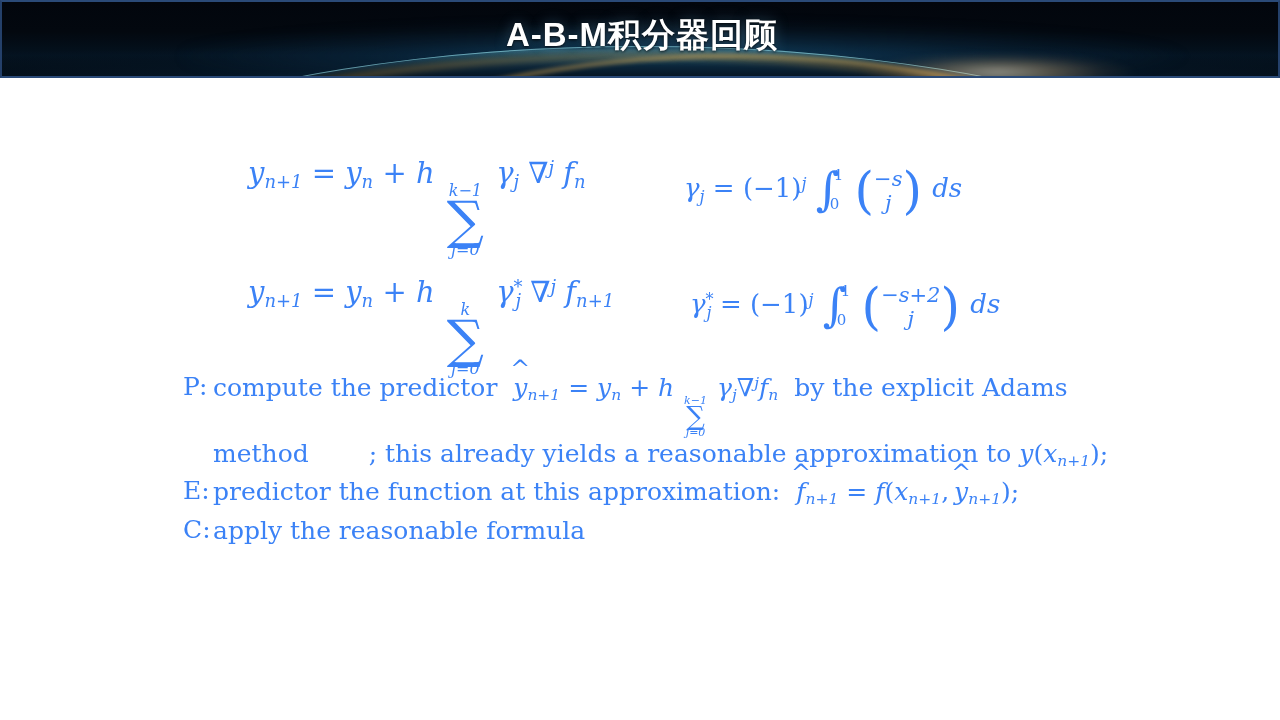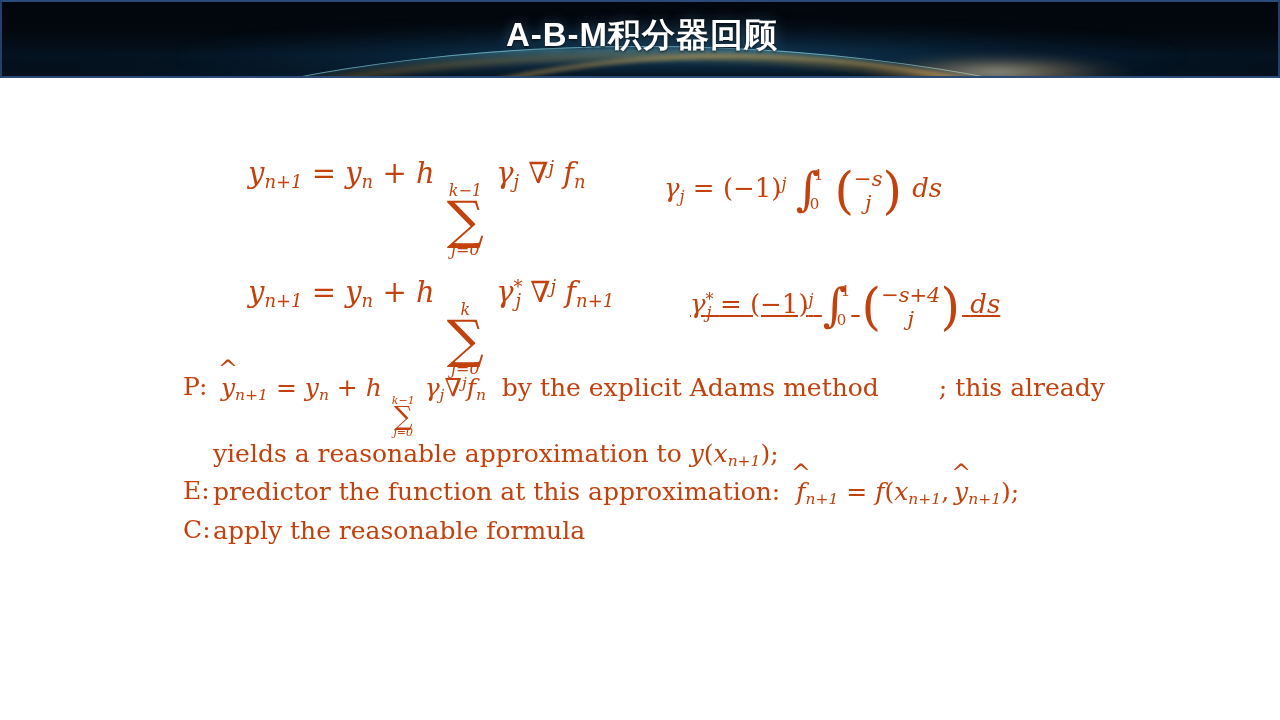--- a/index.html
+++ b/index.html
@@ -113,21 +113,21 @@
     font-weight:bold;
     font-size:33px;
     letter-spacing:1px;
     text-shadow:0 1px 3px rgba(0,0,0,.75), 0 0 14px rgba(120,190,230,.35);
     white-space:nowrap;
   }
 
   
   .content{
     position:absolute;left:0;top:78px;width:1048px;height:642px;
-    color:#c2410c;
+    color:#3b82f6;
   }
 
   
   .math{ font-family:"DejaVu Serif", serif; font-style:italic; }
   .mi{ font-style:italic; }
   .mo{ font-style:normal; }
   sub,sup{ font-size:.62em; font-style:italic; line-height:0; }
   sub{ vertical-align:-.28em; }
   sup{ vertical-align:.52em; }
 
@@ -165,23 +165,23 @@
   .smallsum{
     display:inline-flex;flex-direction:column;align-items:center;
     vertical-align:-.30em;margin:0 2px;font-style:normal;
   }
   .smallsum .lim{ font-size:11px;font-style:italic;line-height:1; }
   .smallsum .sym{ font-size:26px;line-height:.82;font-family:"DejaVu Serif", serif; }
 
   
   .eq-row{ position:absolute; white-space:nowrap; }
   #eq1{ left:248px; top:78px;  font-size:29px; }
-  #eq2{ left:664px; top:89px;  font-size:26px; }
+  #eq2{ left:684px; top:89px;  font-size:26px; }
   #eq3{ left:248px; top:197px; font-size:29px; }
-  #eq4{ left:690px; top:205px; font-size:26px;text-decoration:underline; }
+  #eq4{ left:690px; top:205px; font-size:26px; }
 
   
   .pece{ position:absolute; left:183px; top:294px; width:950px; }
   .pece-item{ display:flex; align-items:flex-start; margin-bottom:2px; }
   .pece-tag{
     width:30px;flex:0 0 30px;font-size:25px;font-style:normal;
     font-family:"DejaVu Serif", serif;
   }
   .pece-body{ font-size:25px; font-family:"DejaVu Serif", serif; line-height:1.30; }
   .pece-body .txt{ font-style:normal; }
@@ -270,33 +270,34 @@
     <span class="intop">
       <span class="sym">∫</span>
       <span class="lims">
           <span class="hi">1</span>
           <span class="lo">0</span>
         </span>
     </span>
     <span class="binom">
       <span class="par">(</span>
       <span class="stack">
-          <span class="top">−s+4</span>
+          <span class="top">−s+2</span>
           <span class="bot">j</span>
         </span>
       <span class="par">)</span>
     </span>
     <span class="mi"> ds</span>
   </div>
 
   <div class="pece">
 
     <div class="pece-item" id="item-p">
       <div class="pece-tag">P:</div>
       <div class="pece-body">
+        <span class="txt">compute the predictor</span>
         <span class="math nowrap">
           &nbsp;<span class="hat"><span class="acc">^</span><span class="mi">y</span></span><sub>n+1</sub>
           <span class="mo"> = </span>
           <span class="mi">y</span><sub>n</sub>
           <span class="mo"> + </span><span class="mi">h</span>
           <span class="smallsum">
               <span class="lim">k−1</span>
               <span class="sym">∑</span>
               <span class="lim">j=0</span>
             </span>

